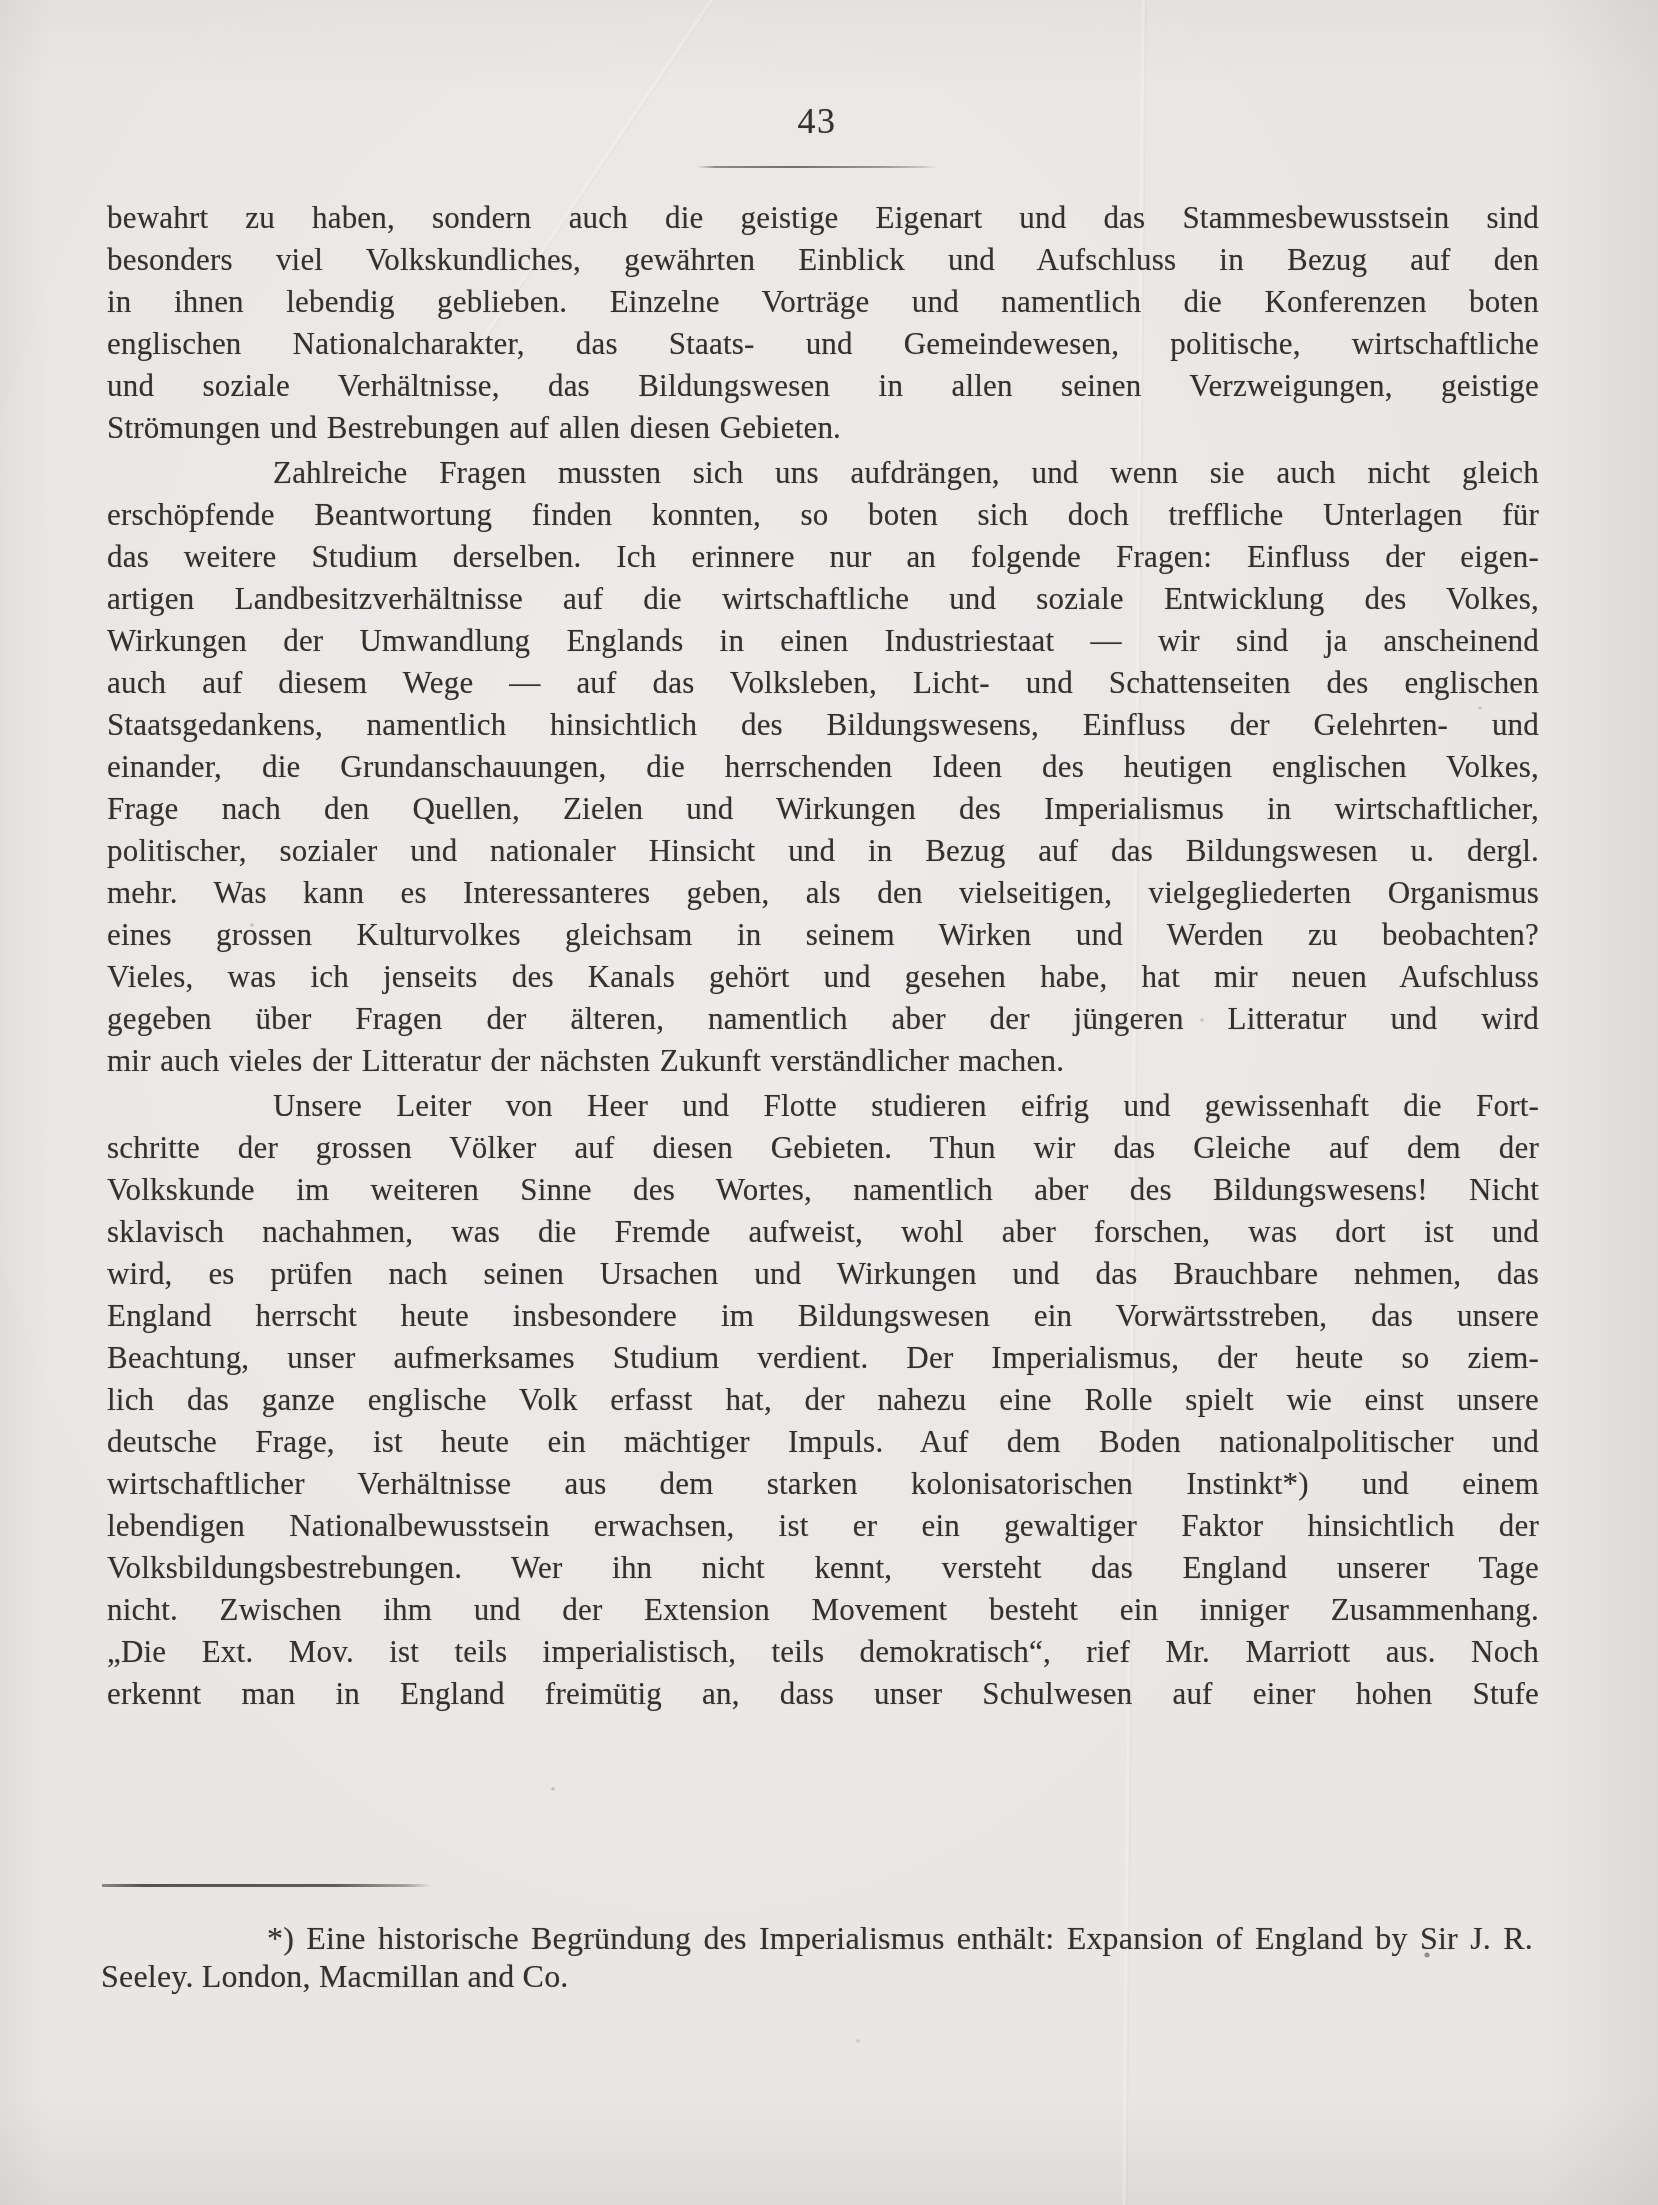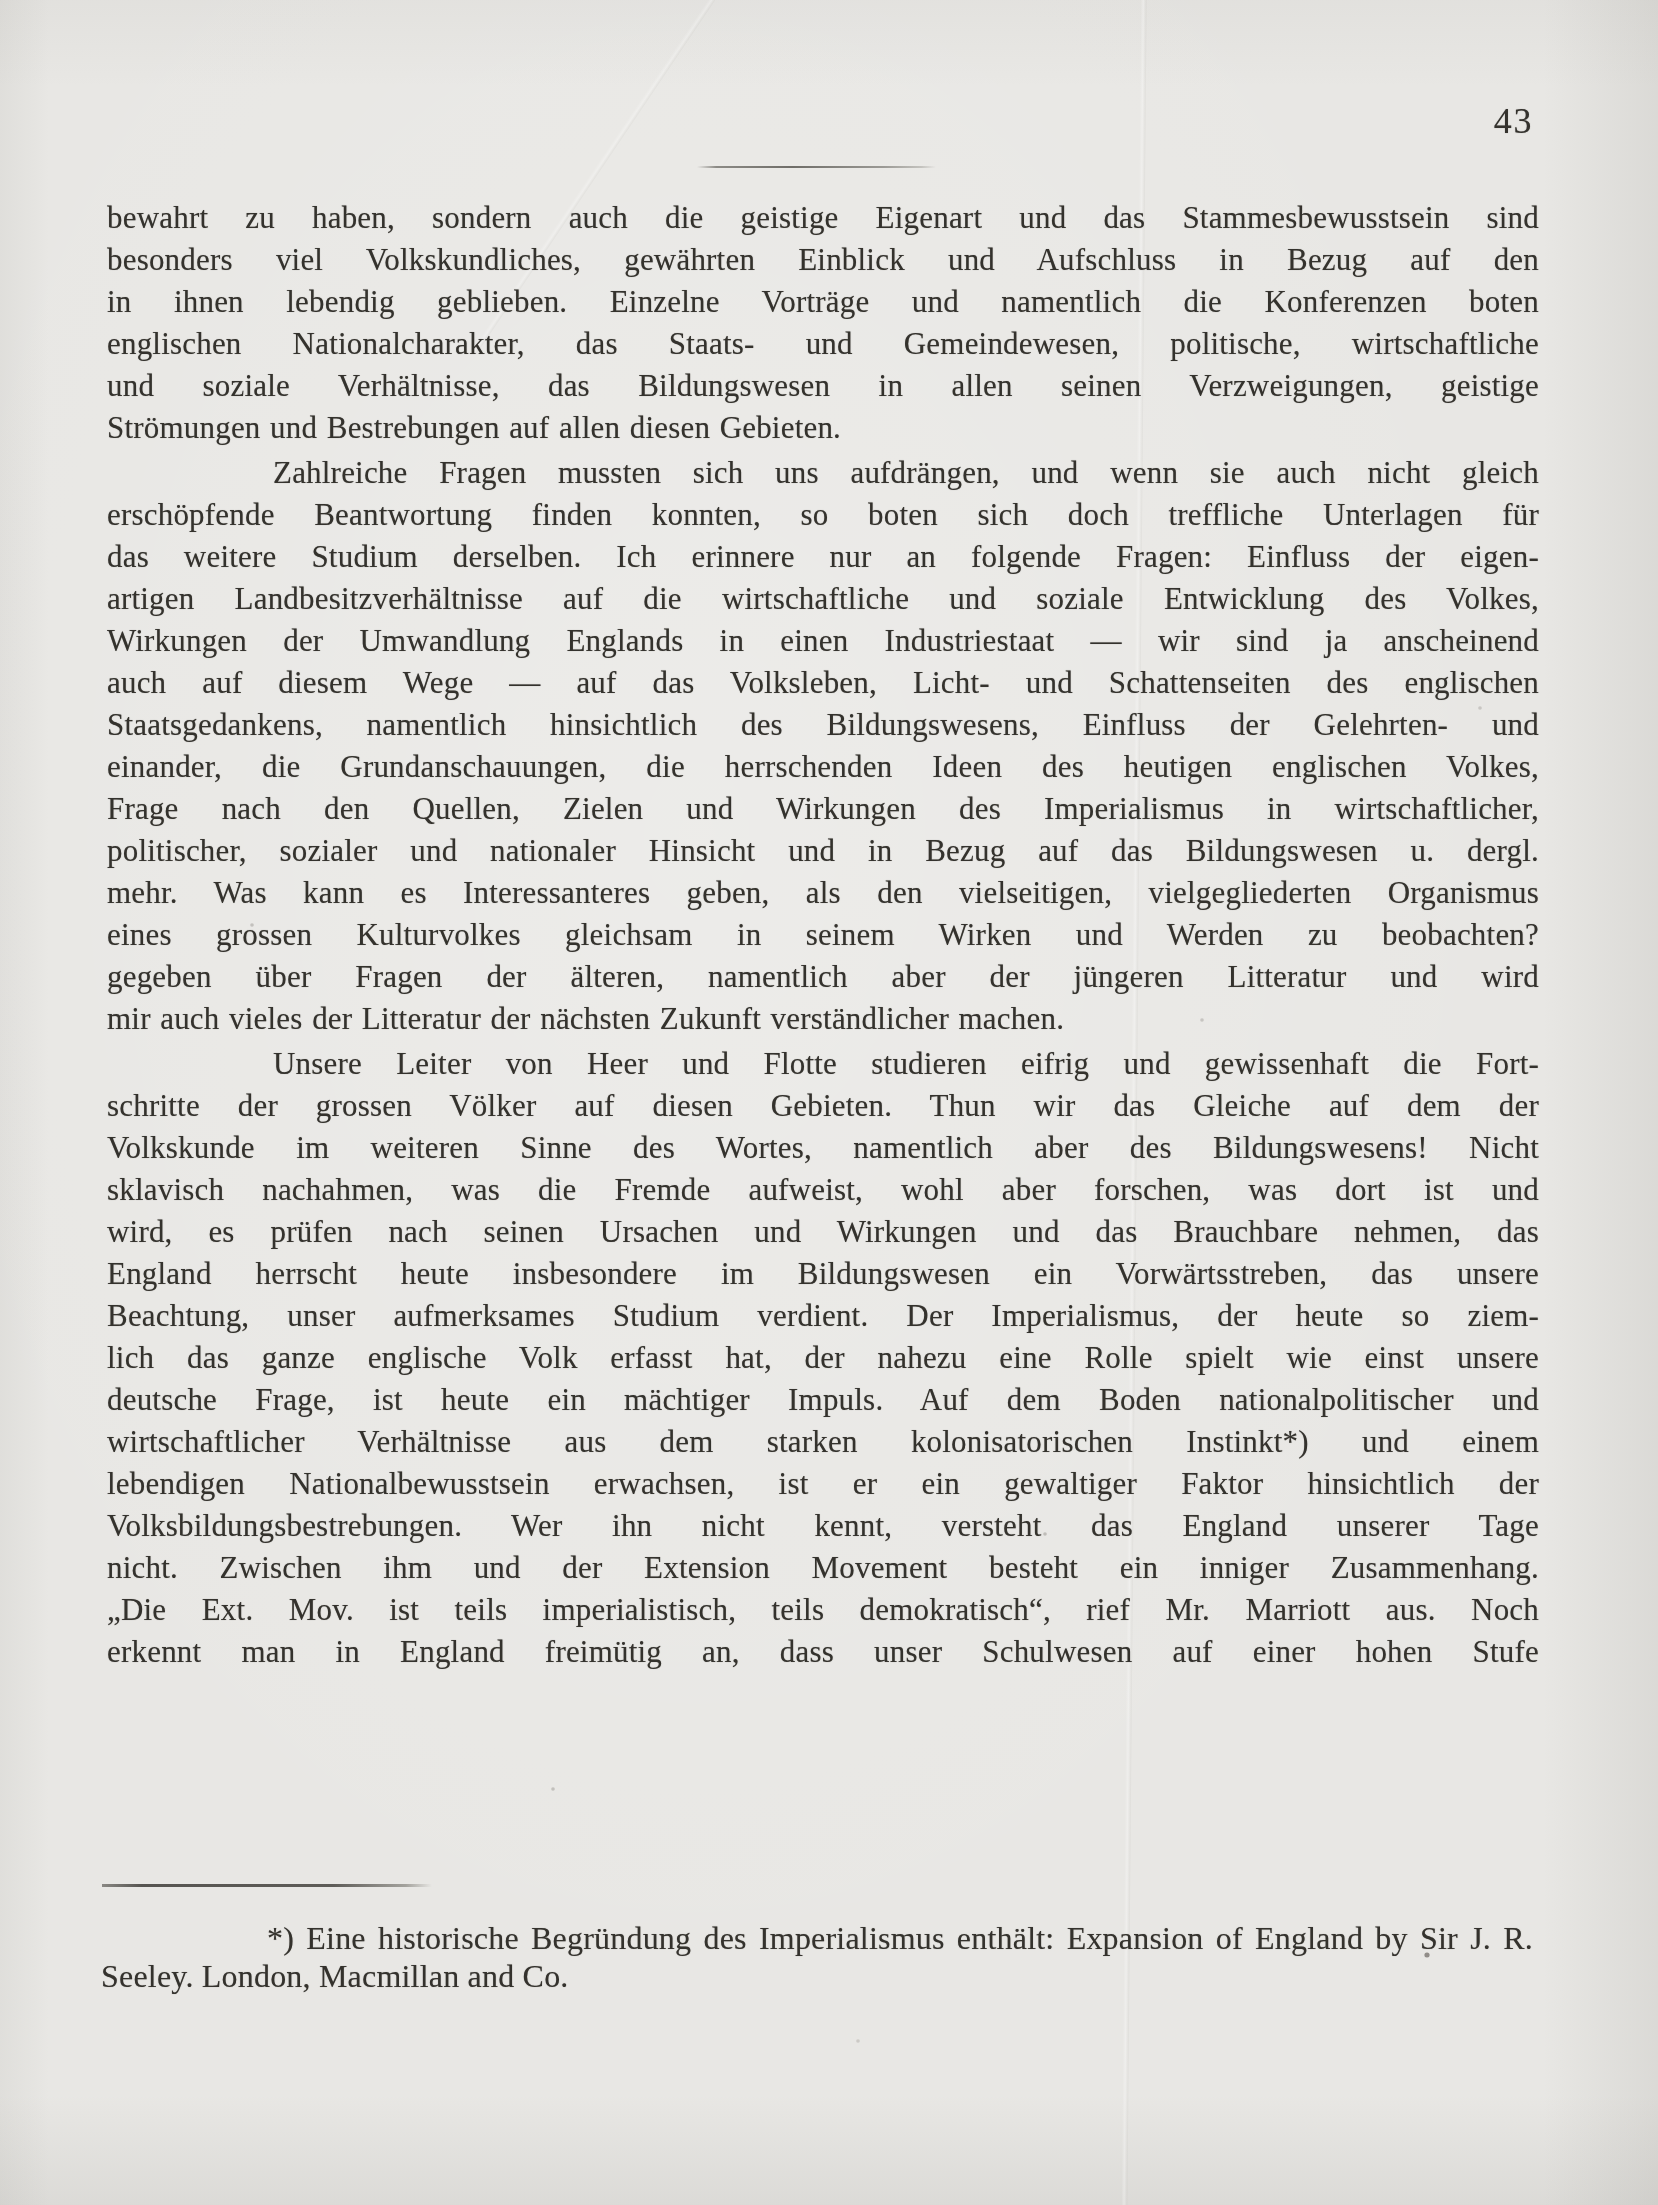--- a/index.html
+++ b/index.html
@@ -42,21 +42,21 @@
       1201px 1019px 0 0.8px rgba(95,90,82,.25),
       552px 1788px 0 0.8px rgba(95,90,82,.28),
       1479px 707px 0 0.8px rgba(105,100,92,.25),
       857px 2040px 0 0.8px rgba(105,100,92,.22);
   }
 
   .ink { text-shadow: 0 0 0.9px rgba(48,46,40,.42); }
 
   .pagenum-wrap {
     position: absolute; top: 100px; left: 101px; width: 1432px;
-    text-align: right;
+    text-align: center;
   }
   .pagenum { font-size: 36px; letter-spacing: 1.6px; }
   .pagenum-rule {
     position: absolute; top: 166px; left: 697px; width: 239px; height: 2.3px;
     background: linear-gradient(90deg,
       rgba(90,88,82,0) 0%, rgba(90,88,82,.65) 8%, rgba(70,68,62,.75) 40%,
       rgba(90,88,82,.55) 78%, rgba(110,108,100,.30) 94%, rgba(110,108,100,0) 100%);
   }
 
   .page-body { position: absolute; top: 197px; left: 107px; width: 1432px; }
@@ -121,20 +121,21 @@
         <div class="line">das weitere Studium derselben.  Ich erinnere nur an folgende Fragen: Einfluss der eigen-</div>
         <div class="line">artigen Landbesitzverhältnisse auf die wirtschaftliche und soziale Entwicklung des Volkes,</div>
         <div class="line">Wirkungen der Umwandlung Englands in einen Industriestaat — wir sind ja anscheinend</div>
         <div class="line">auch auf diesem Wege — auf das Volksleben, Licht- und Schattenseiten des englischen</div>
         <div class="line">Staatsgedankens, namentlich hinsichtlich des Bildungswesens, Einfluss der Gelehrten- und</div>
         <div class="line">einander, die Grundanschauungen, die herrschenden Ideen des heutigen englischen Volkes,</div>
         <div class="line">Frage nach den Quellen, Zielen und Wirkungen des Imperialismus in wirtschaftlicher,</div>
         <div class="line">politischer, sozialer und nationaler Hinsicht und in Bezug auf das Bildungswesen u. dergl.</div>
         <div class="line">mehr.  Was kann es Interessanteres geben, als den vielseitigen, vielgegliederten Organismus</div>
         <div class="line">eines grossen Kulturvolkes gleichsam in seinem Wirken und Werden zu beobachten?</div>
+        <div class="line">Vieles, was ich jenseits des Kanals gehört und gesehen habe, hat mir neuen Aufschluss</div>
         <div class="line">gegeben über Fragen der älteren, namentlich aber der jüngeren Litteratur und wird</div>
         <div class="line endline">mir auch vieles der Litteratur der nächsten Zukunft verständlicher machen.</div>
       </div>
       <div class="paragraph">
         <div class="line indent">Unsere Leiter von Heer und Flotte studieren eifrig und gewissenhaft die Fort-</div>
         <div class="line">schritte der grossen Völker auf diesen Gebieten.  Thun wir das Gleiche auf dem der</div>
         <div class="line">Volkskunde im weiteren Sinne des Wortes, namentlich aber des Bildungswesens! Nicht</div>
         <div class="line">sklavisch nachahmen, was die Fremde aufweist, wohl aber forschen, was dort ist und</div>
         <div class="line">wird, es prüfen nach seinen Ursachen und Wirkungen und das Brauchbare nehmen, das</div>
         <div class="line">England herrscht heute insbesondere im Bildungswesen ein Vorwärtsstreben, das unsere</div>

